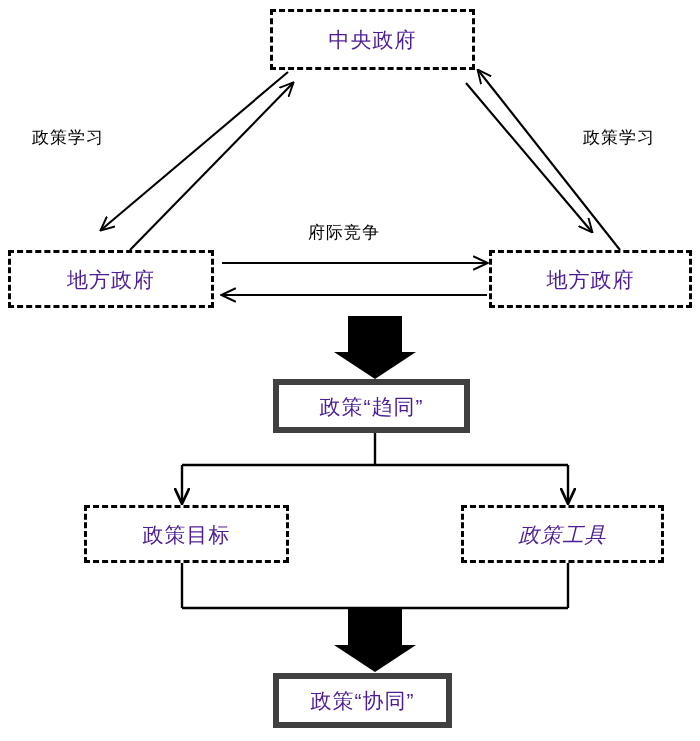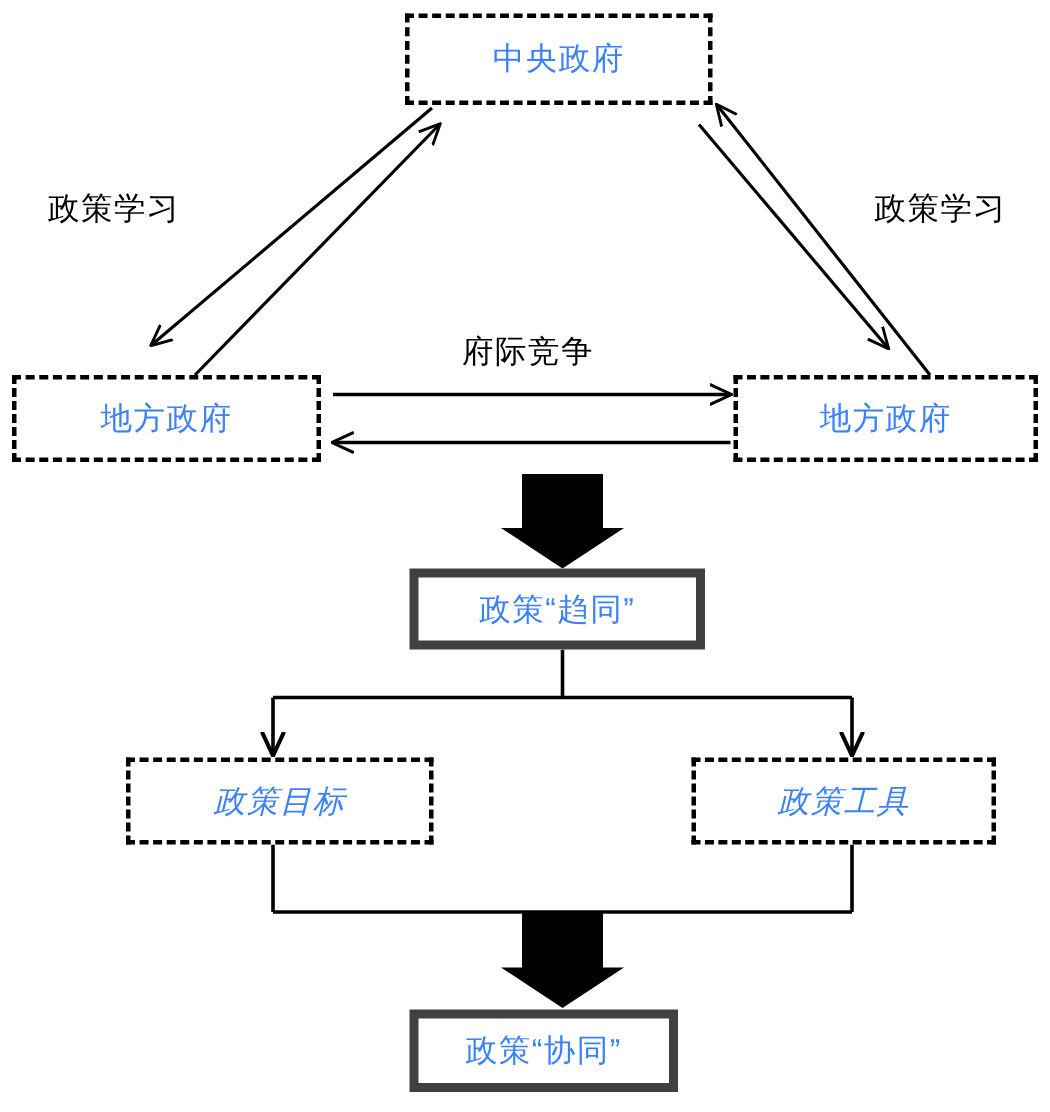--- a/index.html
+++ b/index.html
@@ -18,38 +18,38 @@
     background: #ffffff;
     overflow: hidden;
   }
   .node {
     position: absolute;
     box-sizing: border-box;
     display: flex;
     align-items: center;
     justify-content: center;
     background: #ffffff;
-    color: #3b82f6;
+    color: #4c1d95;
     font-size: 21px;
     line-height: 1;
     letter-spacing: 1px;
     white-space: nowrap;
     z-index: 3;
   }
   .node.dashed {
     border: 3px dashed #000000;
   }
   .node.solid {
     border: 6px solid #404040;
     align-items: center;
   }
   .edge-label {
     position: absolute;
     color: #000000;
-    font-size: 21px;
+    font-size: 17px;
     line-height: 1;
     letter-spacing: 1px;
     white-space: nowrap;
     background: transparent;
     z-index: 4;
   }
   #wires {
     position: absolute;
     left: 0;
     top: 0;
@@ -116,21 +116,21 @@
   </div>
 
   <div class="node dashed" style="left:489px; top:250px; width:203px; height:58px;">
     <span>地方政府</span>
   </div>
 
   <div class="node solid" style="left:273px; top:379px; width:197px; height:54px;">
     <span>政策“趋同”</span>
   </div>
 
-  <div class="node dashed" style="left:84px; top:505px; width:205px; height:58px;font-style:italic;">
+  <div class="node dashed" style="left:84px; top:505px; width:205px; height:58px;">
     <span>政策目标</span>
   </div>
 
   <div class="node dashed" style="left:461px; top:505px; width:203px; height:58px;font-style:italic;">
     <span>政策工具</span>
   </div>
 
   <div class="node solid" style="left:273px; top:673px; width:179px; height:55px;">
     <span>政策“协同”</span>
   </div>

